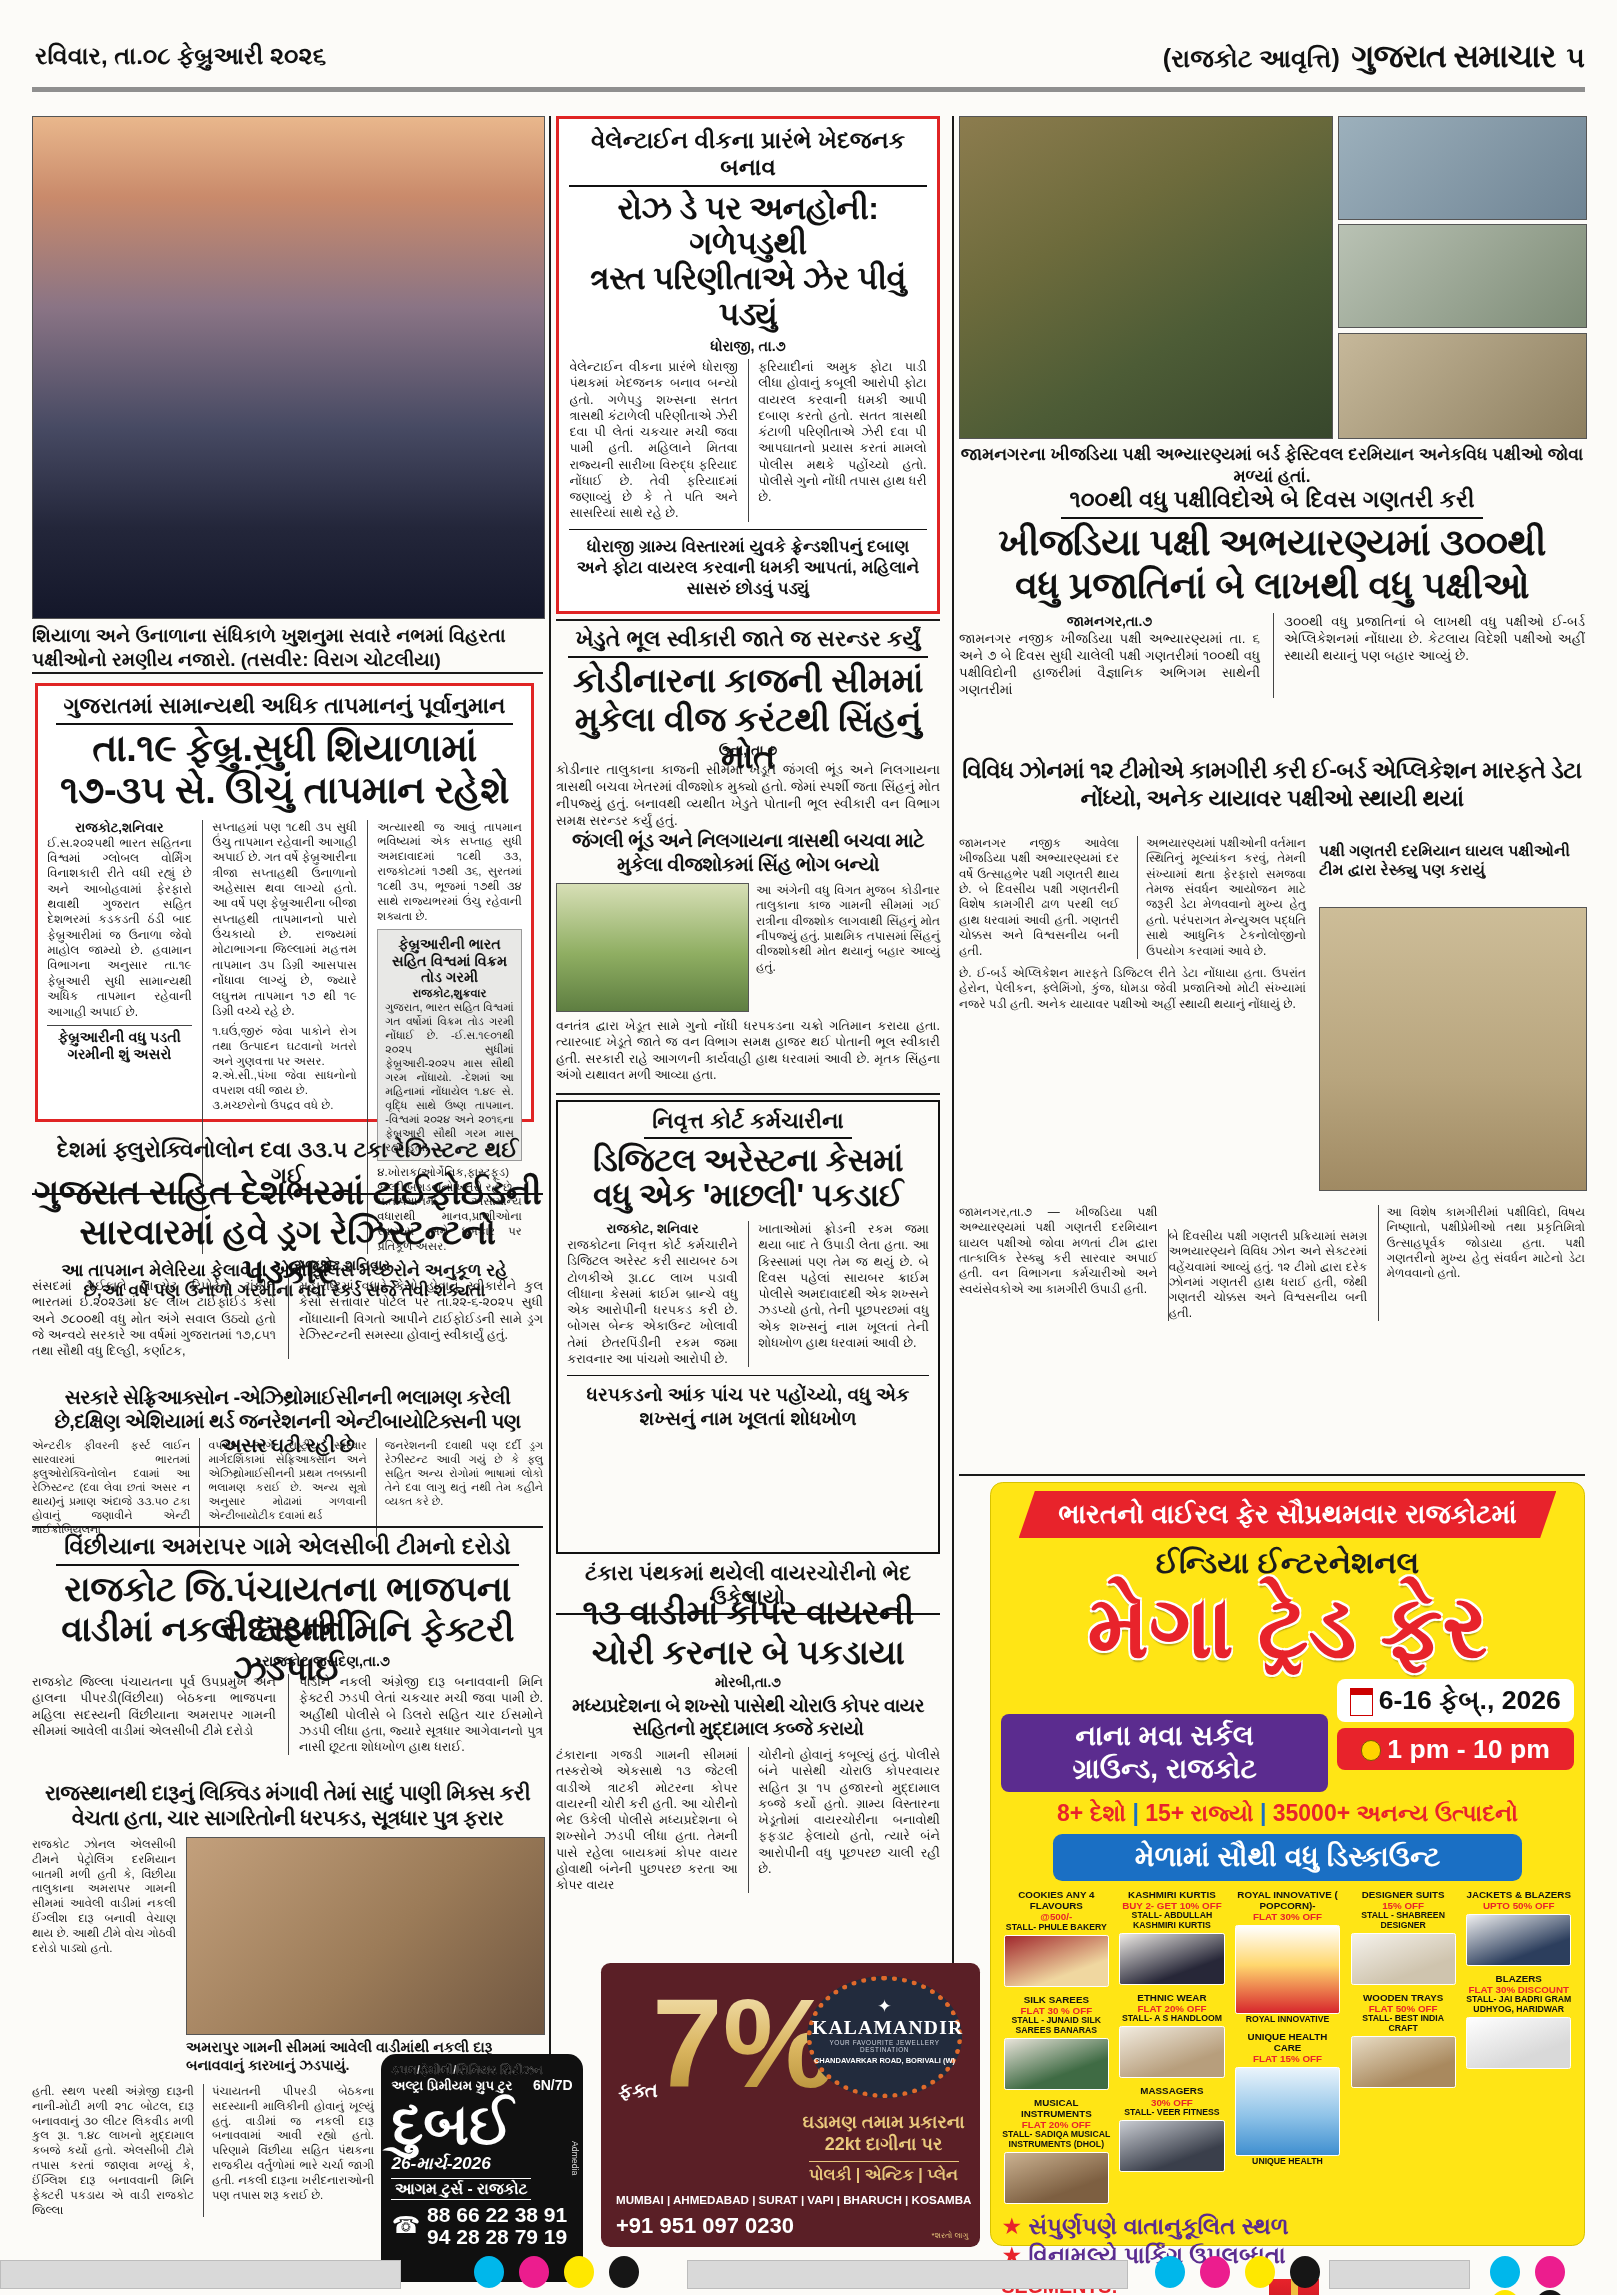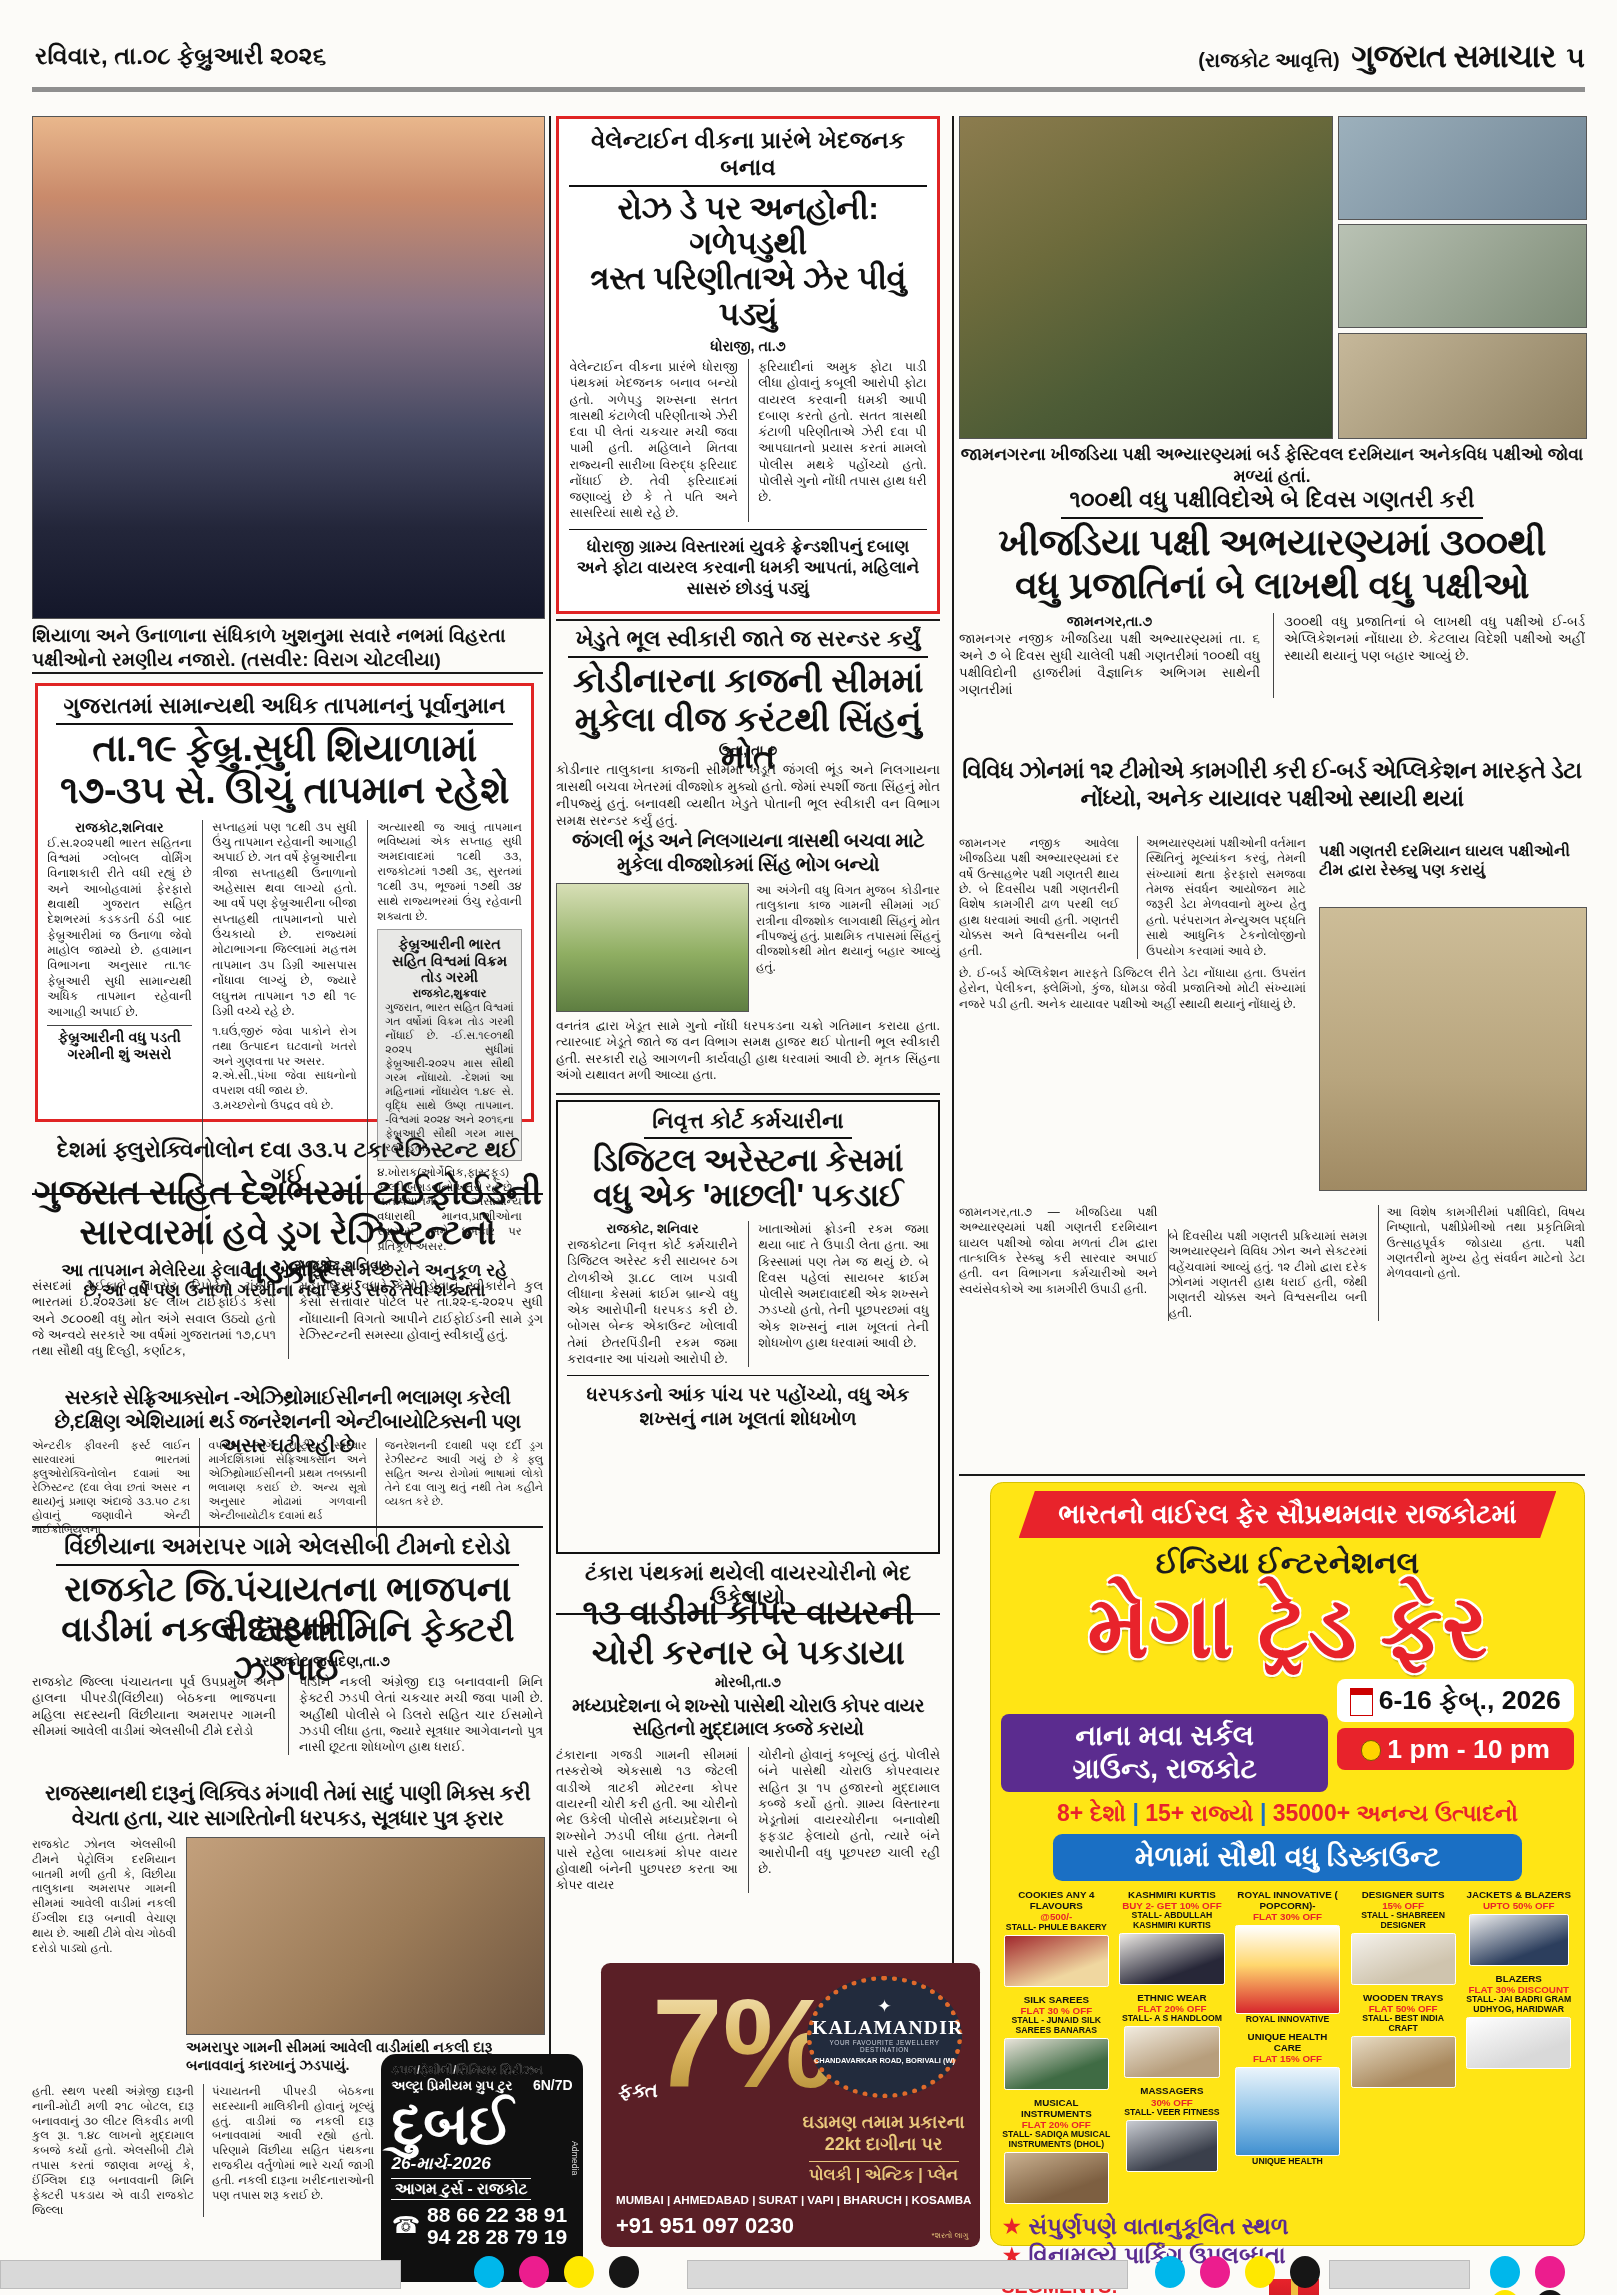--- a/index.html
+++ b/index.html
@@ -22,21 +22,21 @@
   
   .tf{background:#ffe515;border-radius:12.7px;border:1.7px solid #d8c200;}
   .tf-banner{background:#e8232b;color:#fff;font-weight:bold;text-align:center;
              clip-path:polygon(3% 0,100% 0,97% 100%,0 100%);}
   .tf-mega{color:#e8232b;font-weight:bold;text-align:center;
            text-shadow:1.7px 1.7px 0 #fff,-1.7px -1.7px 0 #fff,1.7px -1.7px 0 #fff,-1.7px 1.7px 0 #fff,0 3.5px 1.2px rgba(0,0,0,.25);}
   .tf-purple{background:#5b2c8f;color:#fff;font-weight:bold;text-align:center;border-radius:8px;margin-top:35px;}
   .tf-white{background:#fff;color:#111;font-weight:bold;text-align:center;border-radius:8px;}
   .tf-red{background:#e8232b;color:#fff;font-weight:bold;text-align:center;border-radius:8px;}
   .tf-blue{background:#1a6fc4;color:#fff;font-weight:bold;text-align:center;border-radius:9.2px;}
-  .stallcol{display:flex;flex-direction:column;gap:5.8px;align-items:center;}
+  .stallcol{display:flex;flex-direction:column;gap:5.8px;}
   .stall{text-align:center;}
   .stall-t{font-size:9.8px;font-weight:bold;line-height:1.15;}
   .stall-o{font-size:9.8px;font-weight:bold;color:#e8232b;line-height:1.15;}
   .stall-s{font-size:8.7px;font-weight:bold;line-height:1.1;}
   .stall-img{height:50px;border:1.2px solid #fff;border-radius:2.3px;margin:2.3px auto 1.2px;width:94%;}
   .tfbul{color:#5b2c8f;font-weight:bold;}
   .star{color:#e8232b;}
   
   .km{background:#5a1f26;border-radius:9.2px;color:#fff;}
   .km-gold{color:#e9c87c;}
@@ -46,21 +46,21 @@
   .regstrip{background:#d9d9d9;border:0.6px solid #bcbcbc;}
   .dot{width:30px;height:32px;border-radius:50%;display:inline-block;margin-right:15px;}
 </style>
 </head>
 <body>
 
 <div class="page">
 
   <div class="abs b" style="left:35px;top:42px;font-size:24px;">રવિવાર, તા.૦૮ ફેબ્રુઆરી ૨૦૨૬</div>
   <div class="abs" style="right:32px;top:38px;display:flex;align-items:baseline;gap:11.6px;">
-    <span style="font-size:20px;font-weight:bold;">(રાજકોટ આવૃત્તિ)</span>
+    <span style="font-size:25px;font-weight:bold;">(રાજકોટ આવૃત્તિ)</span>
     <span style="font-size:32px;font-weight:bold;letter-spacing:-1.2px;">ગુજરાત સમાચાર</span>
     <span style="font-size:28px;font-weight:bold;">૫</span>
   </div>
   <div class="abs" style="left:32px;top:87px;width:1553px;height:4.6px;background:#8f8f8f;"></div>
 
   <div class="abs vline" style="left:549px;top:116px;height:2143px;"></div>
   <div class="abs vline" style="left:952px;top:116px;height:2131px;"></div>
 
   <div class="abs photo" style="left:32px;top:116px;width:511px;height:501px;background:linear-gradient(180deg,#e9b78c 0%,#c98a6b 16%,#8a7485 38%,#474a63 62%,#23263a 82%,#14172a 100%);"></div>
   <div class="abs cap" style="left:32px;top:624px;width:511px;font-size:19px;">શિયાળા અને ઉનાળાના સંધિકાળે ખુશનુમા સવારે નભમાં વિહરતા પક્ષીઓનો રમણીય નજારો. (તસવીર: વિરાગ ચોટલીયા)</div>

